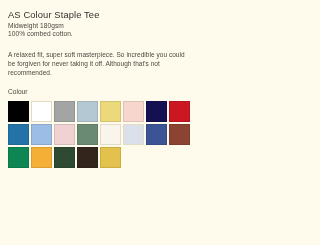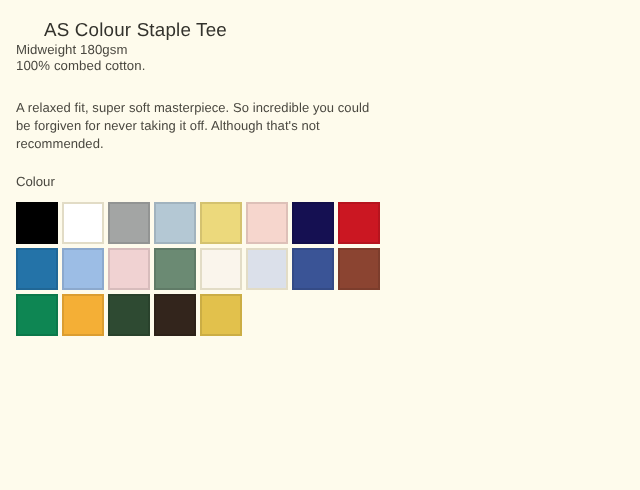--- a/index.html
+++ b/index.html
@@ -17,21 +17,21 @@
   .panel {
     padding: 9px 8px 0 8px;
     box-sizing: border-box;
     width: 200px;
   }
   .product-title {
     font-size: 9.4px;
     line-height: 11px;
     font-weight: 400;
     color: #33322c;
-    margin: 0 0 2px 14px;
+    margin: 0 0 2px 0;
     letter-spacing: 0.1px;
   }
   .spec-line {
     font-size: 6.6px;
     line-height: 8.4px;
     color: #4a4840;
     margin: 0;
     letter-spacing: 0.05px;
   }
   .description {

